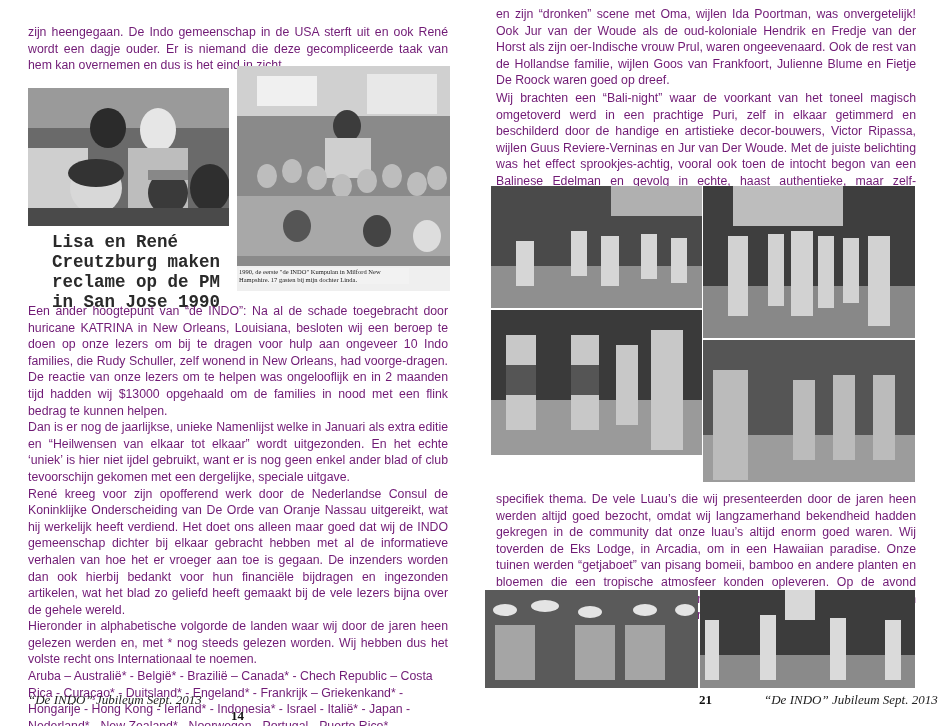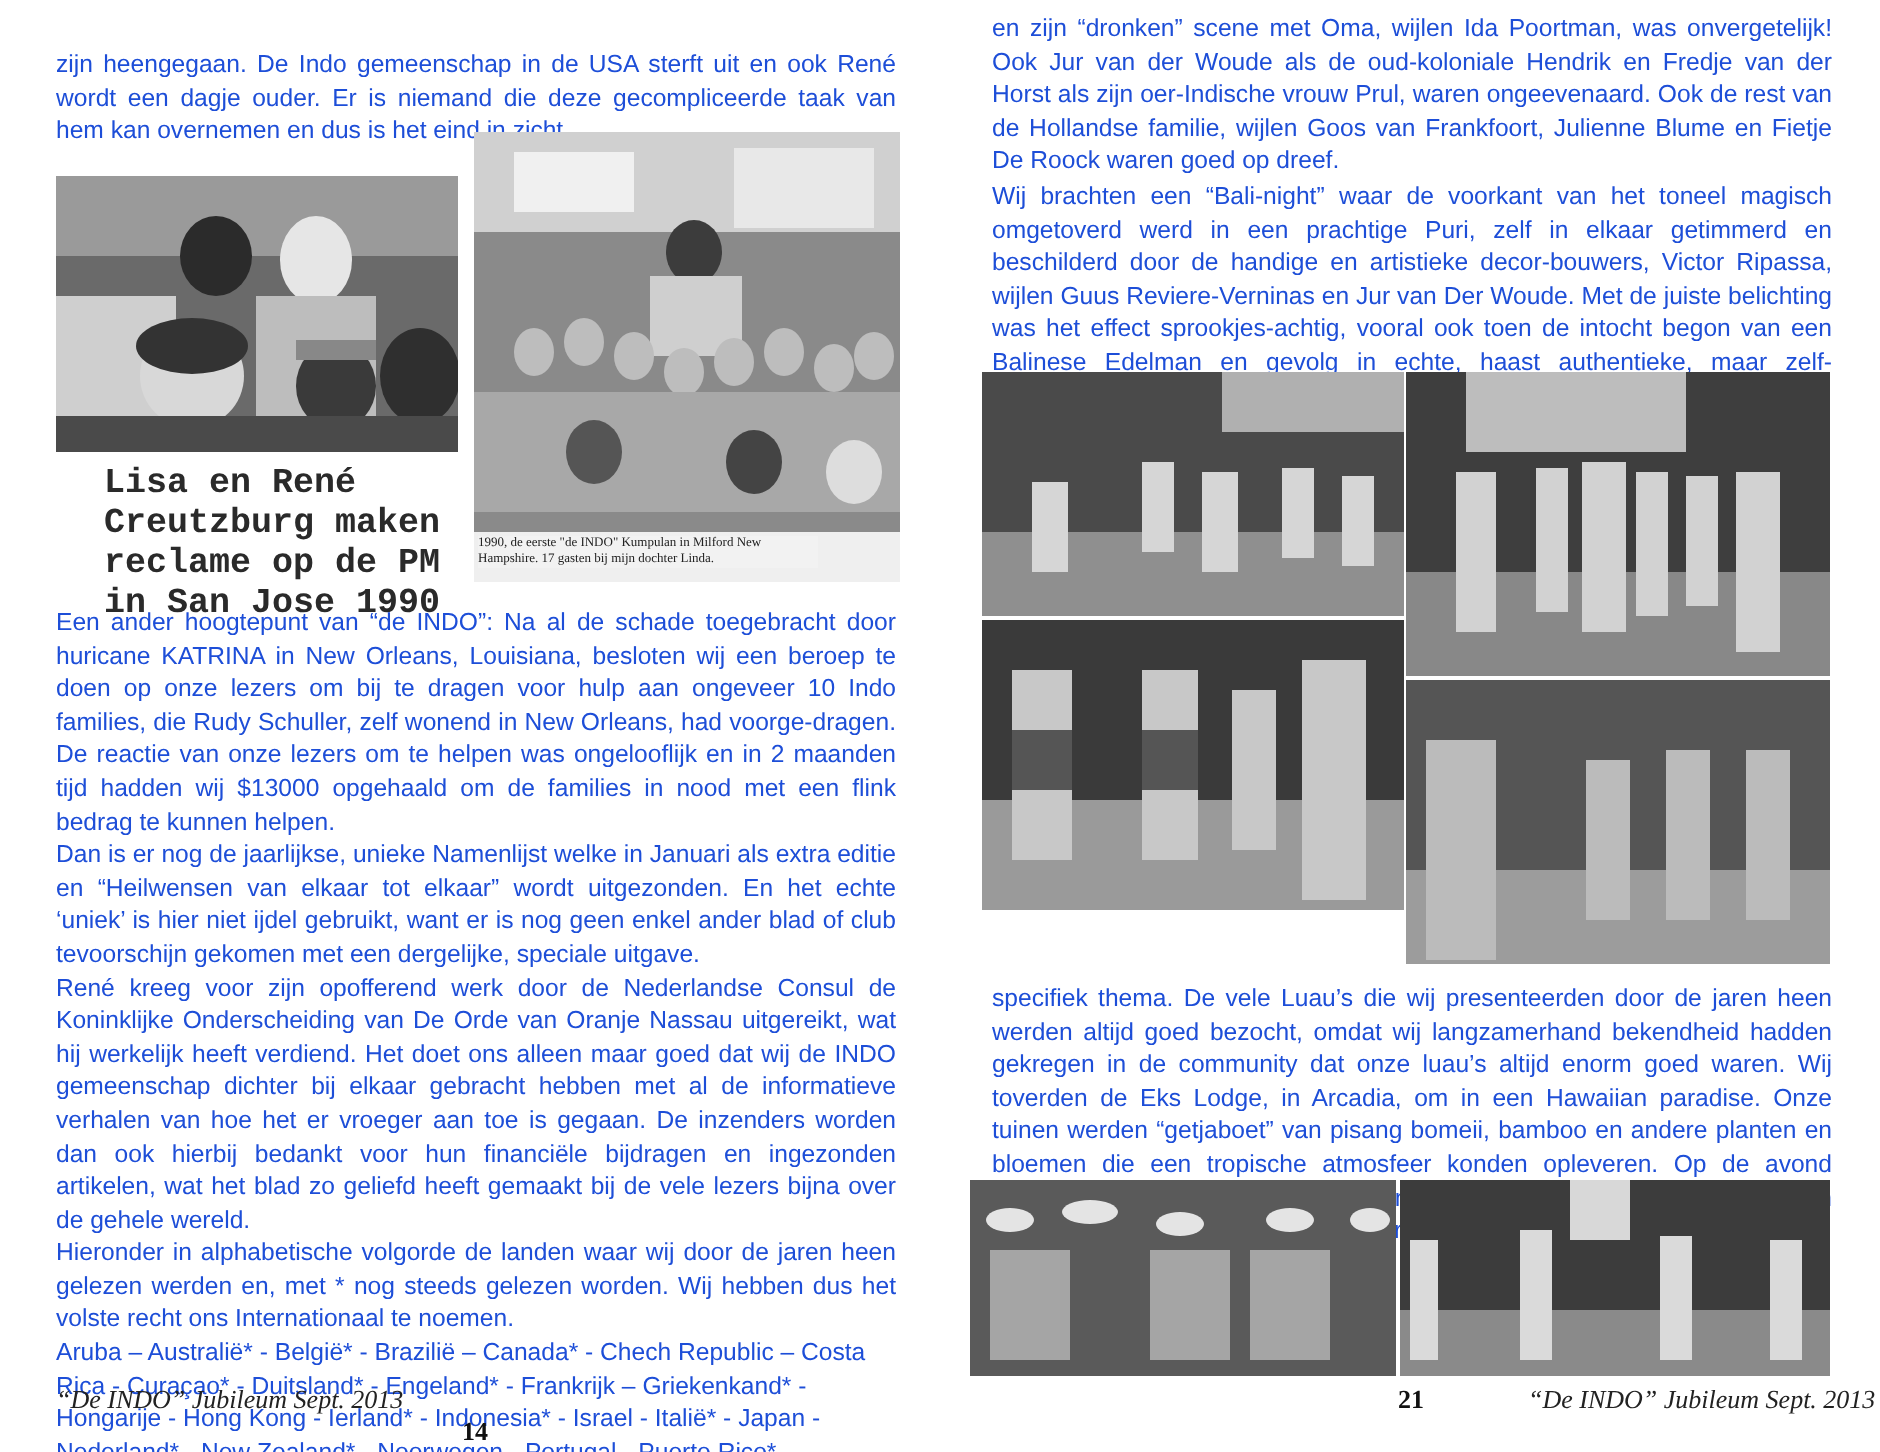--- a/index.html
+++ b/index.html
@@ -1,21 +1,21 @@
 <!DOCTYPE html>
 <html><head>
 <meta charset="utf-8">
 <style>
   html, body { margin: 0; padding: 0; background: #ffffff; }
   body { width: 940px; height: 726px; position: relative; overflow: hidden;
          font-family: "Liberation Sans", sans-serif; color: #111; }
   .page { position: absolute; top: 0; height: 726px; }
   .page-left { left: 0; width: 470px; }
   .page-right { left: 470px; width: 470px; }
-  .txt { position: absolute; font-size: 12.3px; line-height: 16.6px; color: #1d4ed8;
+  .txt { position: absolute; font-size: 12.3px; line-height: 16.6px; color: #701a75;
          text-align: justify; margin: 0; }
   .txt p { margin: 0; }
   .photo { position: absolute; overflow: hidden; background: #555; }
   .photo svg { display: block; width: 100%; height: 100%; }
   .caption-serif { position: absolute; font-family: Liberation Mono, monospace; font-weight: bold;
          color: #2a2a2a; font-size: 17.5px; line-height: 20px; }
   .caption-small { position: absolute; font-family: "Liberation Serif", serif; font-size: 6.5px;
          line-height: 8px; color: #222; background: #f2f2f2; }
   .footer-title { position: absolute; font-family: "Liberation Serif", serif; font-style: italic;
          font-size: 13px; color: #222; }

